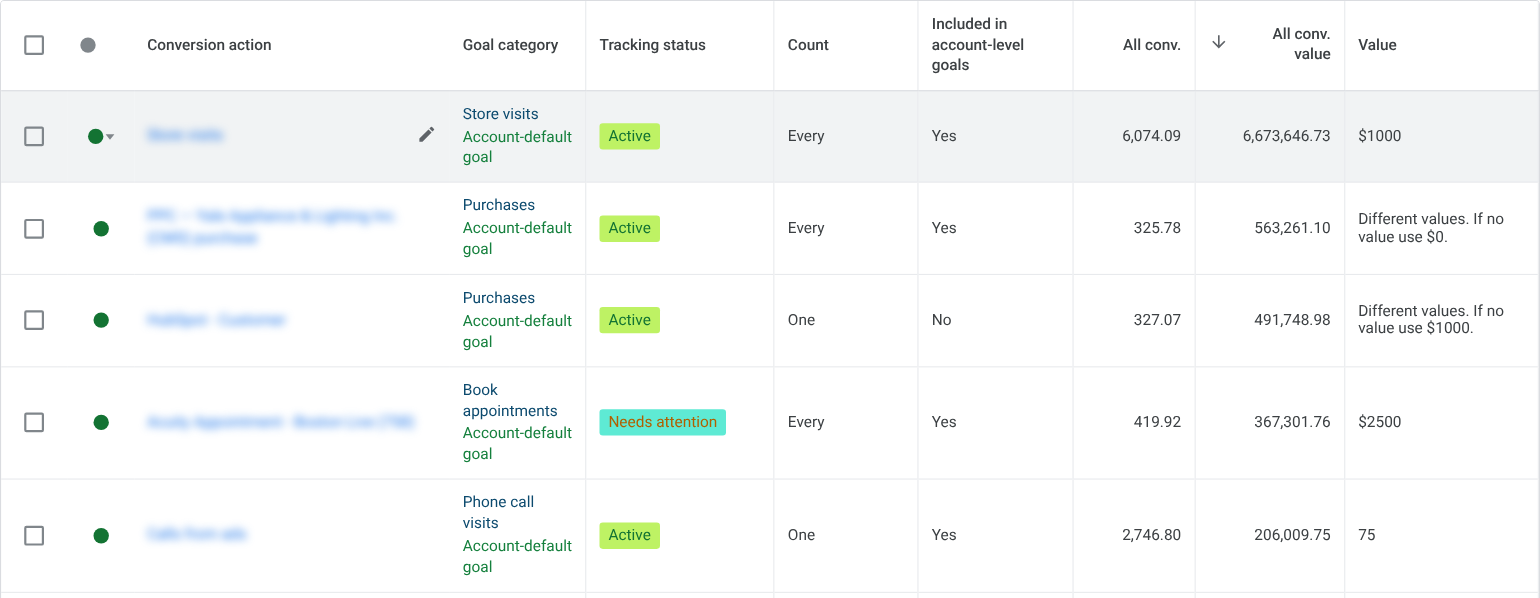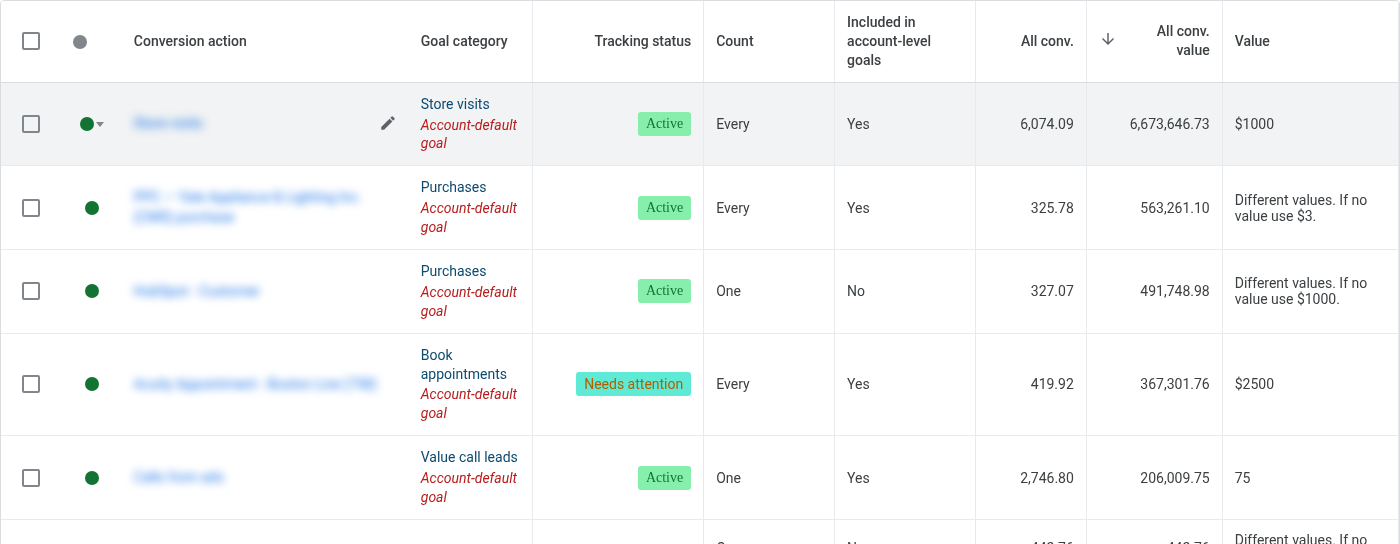--- a/index.html
+++ b/index.html
@@ -38,21 +38,21 @@
     background: #fff;
     height: 80px;
   }
   tbody tr {
     border-top: 1px solid #e8eaed;
   }
   .col-check   { width: 60px;  border-right: none; }
   .col-status  { width: 60px;  border-right: none; }
   .col-name    { width: 285px; border-right: none; }
   .col-goal    { width: 123px; }
-  .col-track   { width: 170px; text-align: right; }
+  .col-track   { width: 170px; }
   .col-count   { width: 130px; }
   .col-incl    { width: 140px; }
   .col-allconv { width: 110px; text-align: right; }
   .col-value   { width: 135px; text-align: right; }
   .col-valtxt  { width: 175px; margin-left: 22px; }
   th.col-allconv, th.col-value { text-align: right; }
   td.col-allconv, td.col-value { text-align: right; }
 
   .checkbox {
     width: 18px; height: 18px;
@@ -83,33 +83,32 @@
     user-select: none;
     line-height: 1.4;
     display: inline-block;
   }
   .pencil {
     color: #5f6368;
     display: inline-block;
   }
   .pencil svg { width: 18px; height: 18px; }
   .goal-sub {
-    color: #b91c1c;
+    color: #15803d;
     margin-top: 2px;
     line-height: 1.35;
-    font-style: italic;
   }
   .goal-top { color: #0c4a6e; line-height: 1.35; }
   .pill {
     display: inline-block;
     padding: 4px 8px;
     border-radius: 3px;
     font-size: 14px;
   }
-  .pill-active { background: #86efac; color: #137333; font-family: Liberation Serif, serif; }
+  .pill-active { background: #bef264; color: #137333; }
   .pill-warn   { background: #5eead4; color: #b06000; }
   .hdr-sort {
     display: inline-flex;
     align-items: center;
     justify-content: flex-end;
     width: 100%;
     gap: 12px;
   }
   .arrow-down svg { width: 18px; height: 18px; fill: #5f6368; }
   tbody tr.hover { background: #f1f3f4; }
@@ -205,21 +204,21 @@
           </td>
           <td class="col-goal">
             <div class="goal-top">Purchases</div>
             <div class="goal-sub">Account-default goal</div>
           </td>
           <td class="col-track"><span class="pill pill-active">Active</span></td>
           <td class="col-count">Every</td>
           <td class="col-incl">Yes</td>
           <td class="col-allconv">325.78</td>
           <td class="col-value">563,261.10</td>
-          <td class="col-valtxt">Different values. If no value use $3.</td>
+          <td class="col-valtxt">Different values. If no value use $0.</td>
         </tr>
         <tr>
           <td class="col-check">
             <span class="checkbox"></span>
           </td>
           <td class="col-status">
             <span class="status-wrap">
               <span class="status-dot dot-green"></span>
             </span>
           </td>
@@ -272,21 +271,21 @@
             <span class="status-wrap">
               <span class="status-dot dot-green"></span>
             </span>
           </td>
           <td class="col-name">
             <div class="name-cell">
               <span class="blur-link">Calls from ads</span>
             </div>
           </td>
           <td class="col-goal">
-            <div class="goal-top">Value call leads</div>
+            <div class="goal-top">Phone call visits</div>
             <div class="goal-sub">Account-default goal</div>
           </td>
           <td class="col-track"><span class="pill pill-active">Active</span></td>
           <td class="col-count">One</td>
           <td class="col-incl">Yes</td>
           <td class="col-allconv">2,746.80</td>
           <td class="col-value">206,009.75</td>
           <td class="col-valtxt">75</td>
         </tr>
         <tr>

